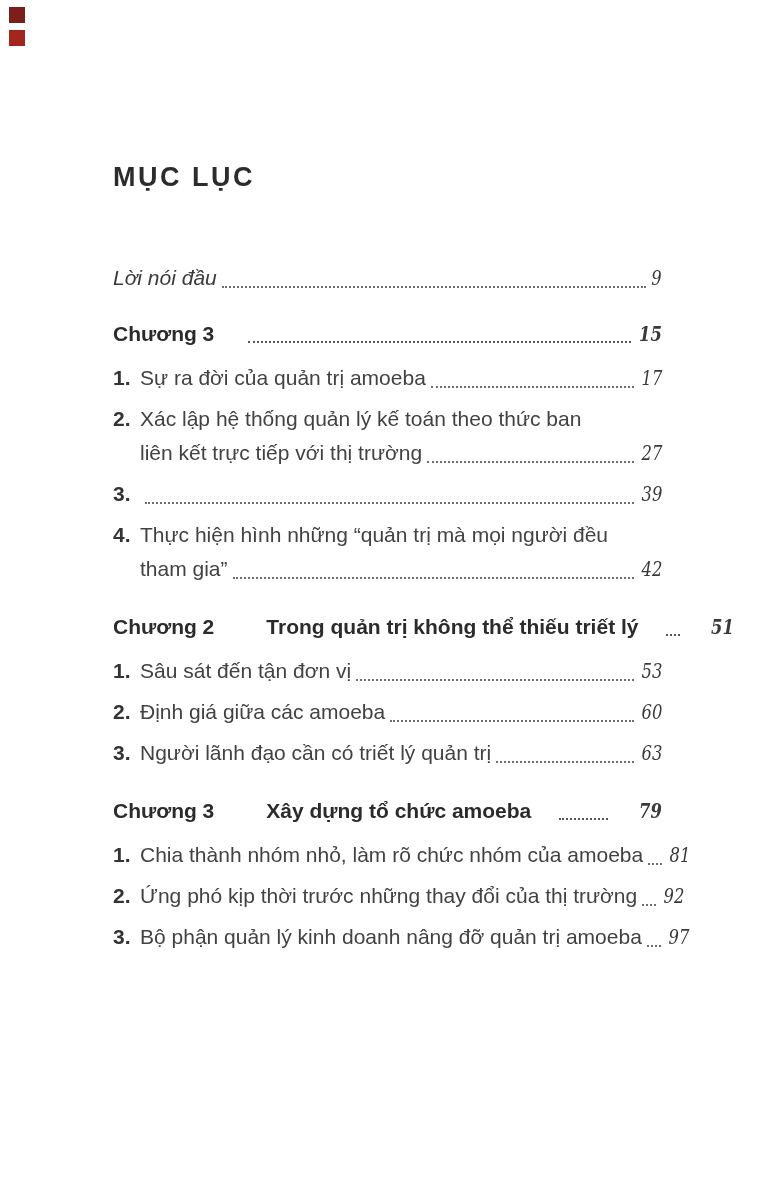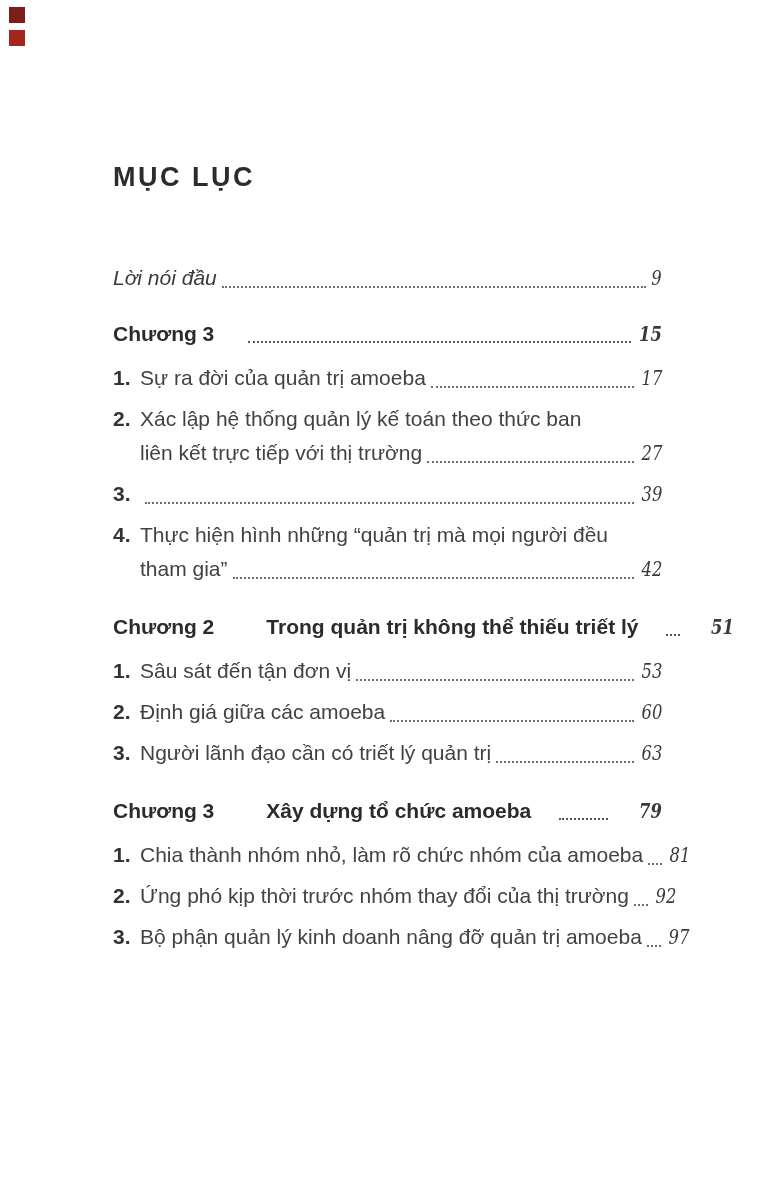--- a/index.html
+++ b/index.html
@@ -174,21 +174,21 @@
         <span class="num">1.</span>
         <span class="itext">Chia thành nhóm nhỏ, làm rõ chức nhóm của amoeba</span>
         <span class="dots"></span>
         <span class="pg">81</span>
       </div>
     </div>
 
     <div class="toc-item">
       <div class="row">
         <span class="num">2.</span>
-        <span class="itext">Ứng phó kịp thời trước nhóm thay đổi của thị trường</span>
+        <span class="itext">Ứng phó kịp thời trước những thay đổi của thị trường</span>
         <span class="dots"></span>
         <span class="pg">92</span>
       </div>
     </div>
 
     <div class="toc-item">
       <div class="row">
         <span class="num">3.</span>
         <span class="itext">Bộ phận quản lý kinh doanh nâng đỡ quản trị amoeba</span>
         <span class="dots"></span>

